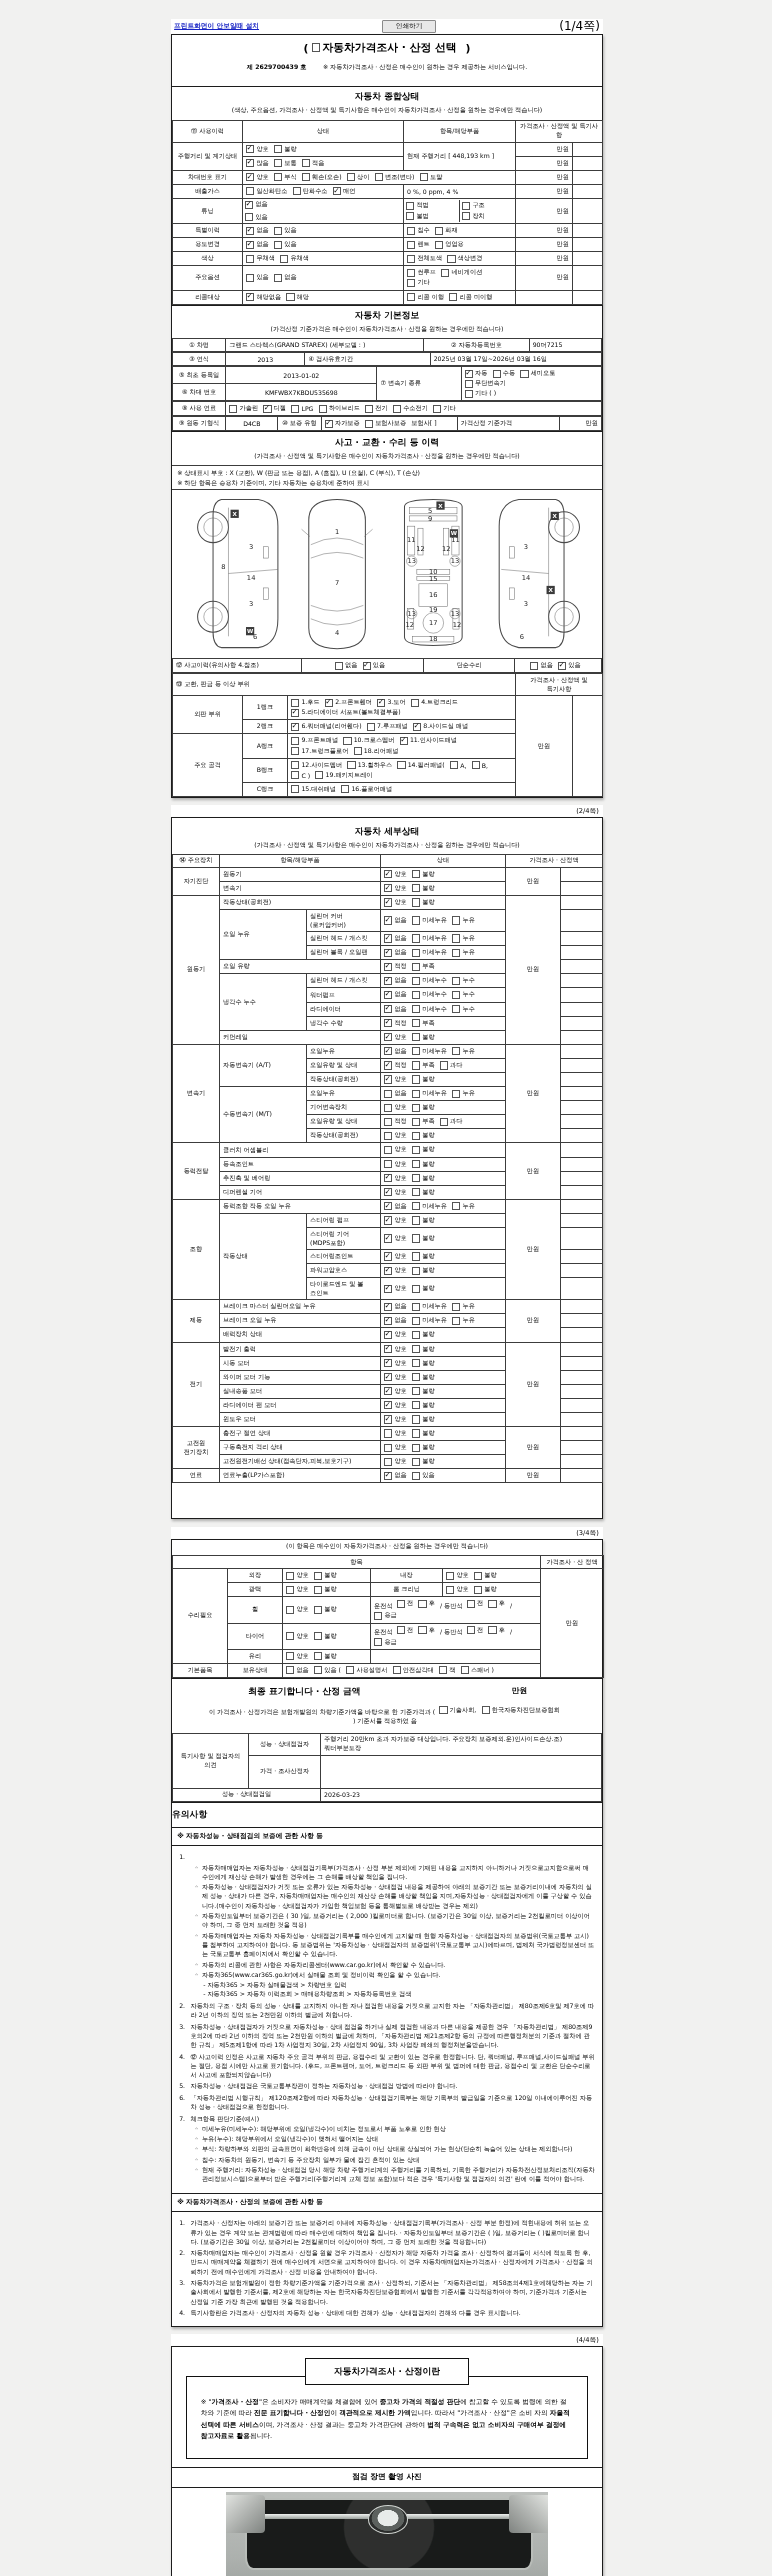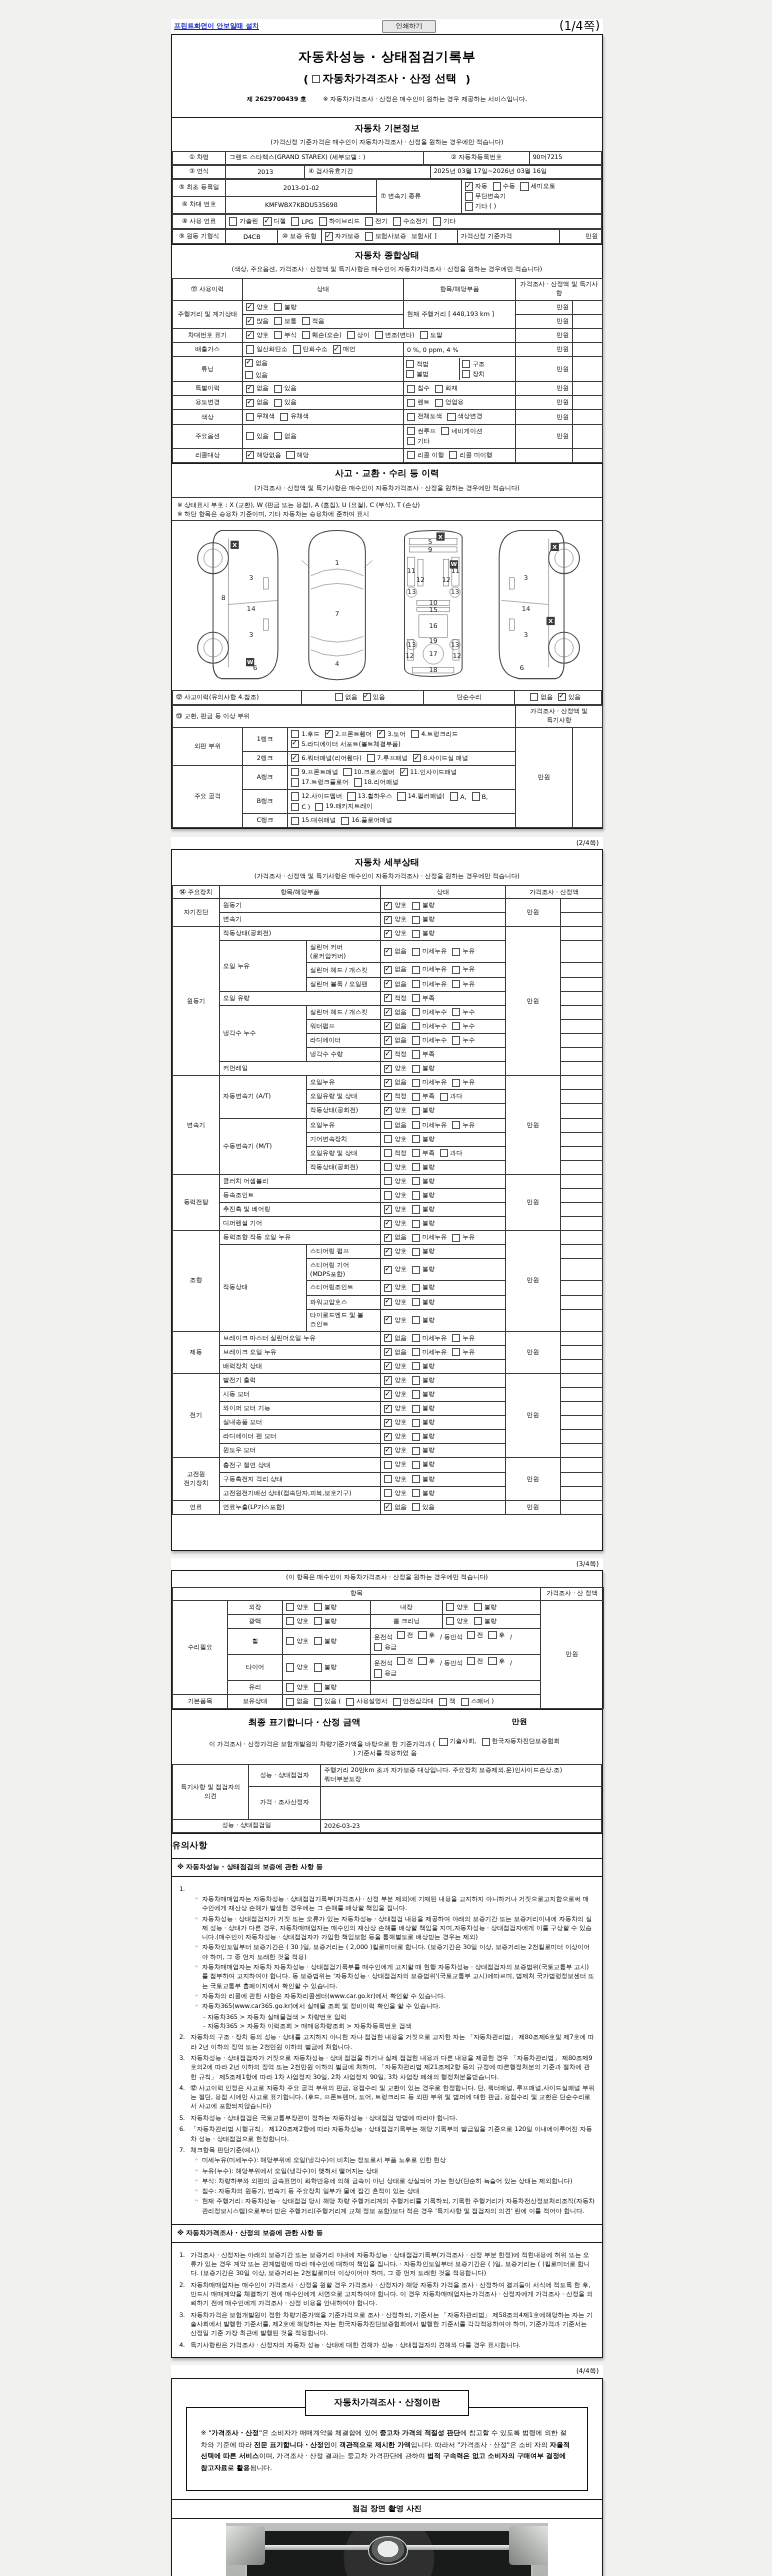--- a/index.html
+++ b/index.html
@@ -73,32 +73,130 @@
 
 <div class="doc">
 
   <div class="toolbar">
     <a href="#">프린트화면이 안보일때 설치</a>
     <span class="print-btn">인쇄하기</span>
     <span class="pageno">(1/4쪽)</span>
   </div>
 
   <div class="panel">
-    <div class="doc-title">자동차성능 · 상태점검기록부</div>
     <div class="doc-title2">
       <span>(</span>
       <span class="cb">
           <span class="bx"></span>
           <span>자동차가격조사 · 산정 선택</span>
         </span>
       <span>)</span>
     </div>
     <div class="doc-meta">
       <span class="no">제 2629700439 호</span>
       <span>※ 자동차가격조사 · 산정은 매수인이 원하는 경우 제공하는 서비스입니다.</span>
+    </div>
+
+    <div class="sec">
+      <div class="sec-title">자동차 종합상태</div>
+      <div class="sec-sub">(색상, 주요옵션, 가격조사 · 산정액 및 특기사항은 매수인이 자동차가격조사 · 산정을 원하는 경우에만 적습니다)</div>
+      <table class="tbl">
+        <colgroup>
+            <col style="width:70px">
+            <col style="width:161px">
+            <col style="width:112px">
+            <col style="width:57px">
+            <col style="width:30px">
+          </colgroup>
+        <tbody>
+            <tr>
+          <th>⑪ 사용이력</th>
+          <th>상태</th>
+          <th>항목/해당부품</th>
+          <th colspan="2">가격조사 · 산정액 및 특기사 항</th>
+        </tr>
+        </tbody>
+          <tbody id="comp-body">
+            <tr>
+              <td class="lab" rowspan="2">주행거리 및 계기상태</td>
+              <td><span class="cb on"><span class="bx"></span>양호</span><span class="cb"><span class="bx"></span>불량</span></td>
+              <td rowspan="2"><span class="tk">현재 주행거리 [   448,193 km   ]</span></td>
+              <td class="price">만원</td>
+              <td></td>
+            </tr>
+            <tr>
+              <td><span class="cb on"><span class="bx"></span>많음</span><span class="cb"><span class="bx"></span>보통</span><span class="cb"><span class="bx"></span>적음</span></td>
+              <td class="price">만원</td>
+              <td></td>
+            </tr>
+            <tr>
+              <td class="lab">차대번호 표기</td>
+              <td colspan="2"><span class="cb on"><span class="bx"></span>양호</span><span class="cb"><span class="bx"></span>부식</span><span class="cb"><span class="bx"></span>훼손(오손)</span><span class="cb"><span class="bx"></span>상이</span><span class="cb"><span class="bx"></span>변조(변타)</span><span class="cb"><span class="bx"></span>도말</span></td>
+              <td class="price">만원</td>
+              <td></td>
+            </tr>
+            <tr>
+              <td class="lab">배출가스</td>
+              <td><span class="cb"><span class="bx"></span>일산화탄소</span><span class="cb"><span class="bx"></span>탄화수소</span><span class="cb on"><span class="bx"></span>매연</span></td>
+              <td><span class="tk">0  %,   0  ppm,   4  %</span></td>
+              <td class="price">만원</td>
+              <td></td>
+            </tr>
+            <tr>
+              <td class="lab">튜닝</td>
+              <td style="padding:0">
+                <div class="stackline" style="border-bottom:none"><span class="cb on"><span class="bx"></span>없음</span></div>
+                <div style="padding:1px 2.1px"><span class="cb"><span class="bx"></span>있음</span></div>
+              </td>
+              <td style="padding:0">
+                <div class="split">
+                  <div><span class="cb"><span class="bx"></span>적법</span><span class="cb"><span class="bx"></span>불법</span></div>
+                  <div><span class="cb"><span class="bx"></span>구조</span><span class="cb"><span class="bx"></span>장치</span></div>
+                </div>
+              </td>
+              <td class="price">만원</td>
+              <td></td>
+            </tr>
+            <tr>
+              <td class="lab">특별이력</td>
+              <td><span class="cb on"><span class="bx"></span>없음</span><span class="cb"><span class="bx"></span>있음</span></td>
+              <td><span class="cb"><span class="bx"></span>침수</span><span class="cb"><span class="bx"></span>화재</span></td>
+              <td class="price">만원</td>
+              <td></td>
+            </tr>
+            <tr>
+              <td class="lab">용도변경</td>
+              <td><span class="cb on"><span class="bx"></span>없음</span><span class="cb"><span class="bx"></span>있음</span></td>
+              <td><span class="cb"><span class="bx"></span>렌트</span><span class="cb"><span class="bx"></span>영업용</span></td>
+              <td class="price">만원</td>
+              <td></td>
+            </tr>
+            <tr>
+              <td class="lab">색상</td>
+              <td><span class="cb"><span class="bx"></span>무채색</span><span class="cb"><span class="bx"></span>유채색</span></td>
+              <td><span class="cb"><span class="bx"></span>전체도색</span><span class="cb"><span class="bx"></span>색상변경</span></td>
+              <td class="price">만원</td>
+              <td></td>
+            </tr>
+            <tr>
+              <td class="lab">주요옵션</td>
+              <td><span class="cb"><span class="bx"></span>있음</span><span class="cb"><span class="bx"></span>없음</span></td>
+              <td><span class="cb"><span class="bx"></span>썬루프</span><span class="cb"><span class="bx"></span>네비게이션</span><span class="cb"><span class="bx"></span>기타</span></td>
+              <td class="price">만원</td>
+              <td></td>
+            </tr>
+            <tr>
+              <td class="lab">리콜대상</td>
+              <td><span class="cb on"><span class="bx"></span>해당없음</span><span class="cb"><span class="bx"></span>해당</span></td>
+              <td><span class="cb"><span class="bx"></span>리콜 이행</span><span class="cb"><span class="bx"></span>리콜 미이행</span></td>
+              <td class="price"></td>
+              <td></td>
+            </tr>
+          </tbody>
+      </table>
     </div>
 
     <div class="sec">
       <div class="sec-title">자동차 기본정보</div>
       <div class="sec-sub">(가격산정 기준가격은 매수인이 자동차가격조사 · 산정을 원하는 경우에만 적습니다)</div>
       <table class="tbl">
         <tbody>
             <tr>
           <td class="lab" style="width:46px">① 차명</td>
           <td style="width:191px">그랜드 스타렉스(GRAND STAREX)  (세부모델 :                    )</td>
@@ -170,119 +268,20 @@
                   <span class="cb on"><span class="bx"></span>자가보증</span>
                   <span class="cb"><span class="bx"></span>보험사보증</span>
                   <span class="tk">보험사[          ]</span>
                 </div>
               </td>
           <td style="width:95px">가격산정 기준가격</td>
           <td class="price">만원</td>
         </tr>
       </tbody>
         </table>
-    </div>
-
-    <div class="sec">
-      <div class="sec-title">자동차 종합상태</div>
-      <div class="sec-sub">(색상, 주요옵션, 가격조사 · 산정액 및 특기사항은 매수인이 자동차가격조사 · 산정을 원하는 경우에만 적습니다)</div>
-      <table class="tbl">
-        <colgroup>
-            <col style="width:70px">
-            <col style="width:161px">
-            <col style="width:112px">
-            <col style="width:57px">
-            <col style="width:30px">
-          </colgroup>
-        <tbody>
-            <tr>
-          <th>⑪ 사용이력</th>
-          <th>상태</th>
-          <th>항목/해당부품</th>
-          <th colspan="2">가격조사 · 산정액 및 특기사 항</th>
-        </tr>
-        </tbody>
-          <tbody id="comp-body">
-            <tr>
-              <td class="lab" rowspan="2">주행거리 및 계기상태</td>
-              <td><span class="cb on"><span class="bx"></span>양호</span><span class="cb"><span class="bx"></span>불량</span></td>
-              <td rowspan="2"><span class="tk">현재 주행거리 [   448,193 km   ]</span></td>
-              <td class="price">만원</td>
-              <td></td>
-            </tr>
-            <tr>
-              <td><span class="cb on"><span class="bx"></span>많음</span><span class="cb"><span class="bx"></span>보통</span><span class="cb"><span class="bx"></span>적음</span></td>
-              <td class="price">만원</td>
-              <td></td>
-            </tr>
-            <tr>
-              <td class="lab">차대번호 표기</td>
-              <td colspan="2"><span class="cb on"><span class="bx"></span>양호</span><span class="cb"><span class="bx"></span>부식</span><span class="cb"><span class="bx"></span>훼손(오손)</span><span class="cb"><span class="bx"></span>상이</span><span class="cb"><span class="bx"></span>변조(변타)</span><span class="cb"><span class="bx"></span>도말</span></td>
-              <td class="price">만원</td>
-              <td></td>
-            </tr>
-            <tr>
-              <td class="lab">배출가스</td>
-              <td><span class="cb"><span class="bx"></span>일산화탄소</span><span class="cb"><span class="bx"></span>탄화수소</span><span class="cb on"><span class="bx"></span>매연</span></td>
-              <td><span class="tk">0  %,   0  ppm,   4  %</span></td>
-              <td class="price">만원</td>
-              <td></td>
-            </tr>
-            <tr>
-              <td class="lab">튜닝</td>
-              <td style="padding:0">
-                <div class="stackline" style="border-bottom:none"><span class="cb on"><span class="bx"></span>없음</span></div>
-                <div style="padding:1px 2.1px"><span class="cb"><span class="bx"></span>있음</span></div>
-              </td>
-              <td style="padding:0">
-                <div class="split">
-                  <div><span class="cb"><span class="bx"></span>적법</span><span class="cb"><span class="bx"></span>불법</span></div>
-                  <div><span class="cb"><span class="bx"></span>구조</span><span class="cb"><span class="bx"></span>장치</span></div>
-                </div>
-              </td>
-              <td class="price">만원</td>
-              <td></td>
-            </tr>
-            <tr>
-              <td class="lab">특별이력</td>
-              <td><span class="cb on"><span class="bx"></span>없음</span><span class="cb"><span class="bx"></span>있음</span></td>
-              <td><span class="cb"><span class="bx"></span>침수</span><span class="cb"><span class="bx"></span>화재</span></td>
-              <td class="price">만원</td>
-              <td></td>
-            </tr>
-            <tr>
-              <td class="lab">용도변경</td>
-              <td><span class="cb on"><span class="bx"></span>없음</span><span class="cb"><span class="bx"></span>있음</span></td>
-              <td><span class="cb"><span class="bx"></span>렌트</span><span class="cb"><span class="bx"></span>영업용</span></td>
-              <td class="price">만원</td>
-              <td></td>
-            </tr>
-            <tr>
-              <td class="lab">색상</td>
-              <td><span class="cb"><span class="bx"></span>무채색</span><span class="cb"><span class="bx"></span>유채색</span></td>
-              <td><span class="cb"><span class="bx"></span>전체도색</span><span class="cb"><span class="bx"></span>색상변경</span></td>
-              <td class="price">만원</td>
-              <td></td>
-            </tr>
-            <tr>
-              <td class="lab">주요옵션</td>
-              <td><span class="cb"><span class="bx"></span>있음</span><span class="cb"><span class="bx"></span>없음</span></td>
-              <td><span class="cb"><span class="bx"></span>썬루프</span><span class="cb"><span class="bx"></span>네비게이션</span><span class="cb"><span class="bx"></span>기타</span></td>
-              <td class="price">만원</td>
-              <td></td>
-            </tr>
-            <tr>
-              <td class="lab">리콜대상</td>
-              <td><span class="cb on"><span class="bx"></span>해당없음</span><span class="cb"><span class="bx"></span>해당</span></td>
-              <td><span class="cb"><span class="bx"></span>리콜 이행</span><span class="cb"><span class="bx"></span>리콜 미이행</span></td>
-              <td class="price"></td>
-              <td></td>
-            </tr>
-          </tbody>
-      </table>
     </div>
 
     <div class="sec">
       <div class="sec-title">사고 · 교환 · 수리 등 이력</div>
       <div class="sec-sub">(가격조사 · 산정액 및 특기사항은 매수인이 자동차가격조사 · 산정을 원하는 경우에만 적습니다)</div>
       <div class="legend">
         <div>※ 상태표시 부호 : X (교환), W (판금 또는 용접), A (흠집), U (요철), C (부식), T (손상)</div>
         <div>※ 하단 항목은 승용차 기준이며, 기타 자동차는 승용차에 준하여 표시</div>
       </div>
       <div class="diagram-wrap">

